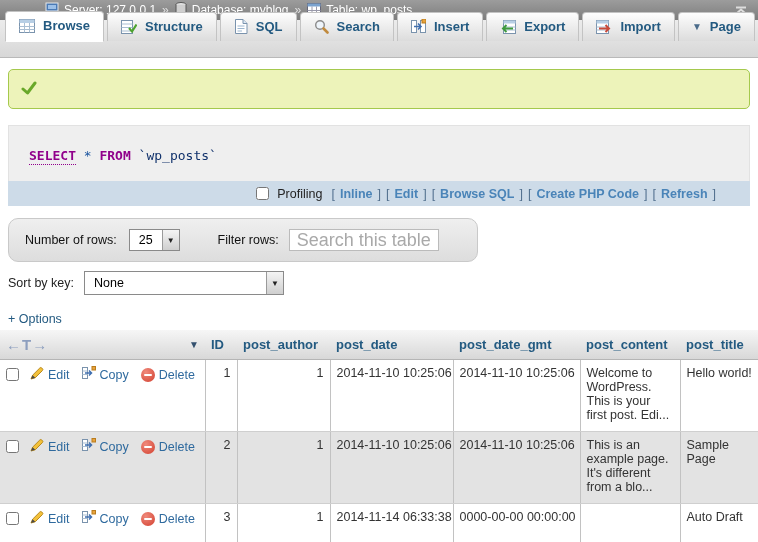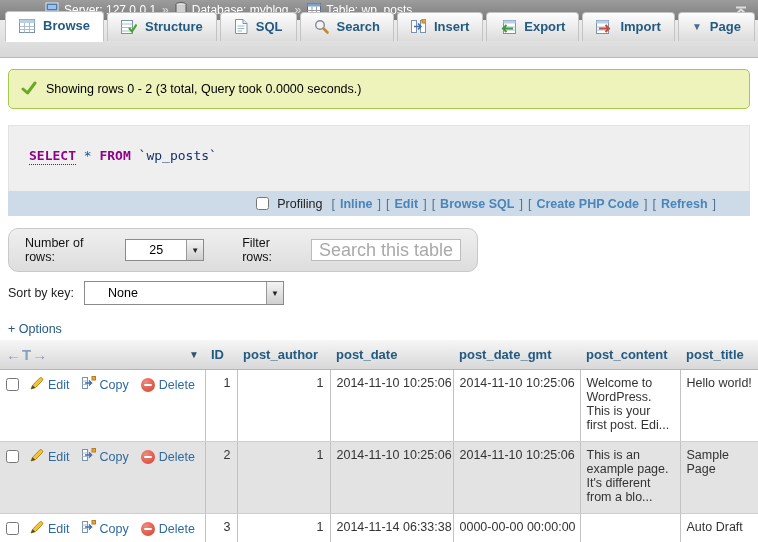--- a/index.html
+++ b/index.html
@@ -24,39 +24,39 @@
   .tab.active { background:#fff; border-bottom:1px solid #fff; margin-bottom:-1px; padding-bottom:8px; }
   .tab svg { flex:0 0 auto; }
 
   
   .message { margin:11px 8px 0; height:40px; border:1px solid #a5c94d; background:#edf3ba;
     border-radius:5px; display:flex; align-items:center; gap:9px; padding:0 12px; color:#000; }
 
   
   .sqlbox { margin:16px 8px 0; }
   .sql-area { background:#efefef; border:1px solid #e2e2e2; border-bottom:none;
-    height:66px; padding:22px 0 0 20px; }
+    height:56px; padding:22px 0 0 20px; }
   .sql-code { font-family:"DejaVu Sans Mono", monospace; font-size:13px; color:#10316b; }
   .sql-kw { color:#90008b; font-weight:bold; }
   .sql-kw.u { border-bottom:1px dotted #90008b; padding-bottom:1px; }
   .sql-op { color:#1c56a0; }
   .sqltools { background:#cddbe8; height:25px; display:flex; align-items:center;
     justify-content:flex-end; gap:5px; padding-right:34px; font-size:12.5px; }
   .sqltools input { width:13px; height:13px; margin-right:3px; }
   .lg { display:flex; gap:5px; align-items:center; }
   .br { color:#53718f; }
   .tool-link { color:#4a84b8; cursor:pointer; text-decoration:none;font-weight:bold; }
 
   
   .controls-box { margin:12px 8px 0; width:470px; height:44px;
     background:linear-gradient(#efefef,#dddddd); border:1px solid #c9c9c9; border-radius:10px;
     display:flex; align-items:center; padding:0 16px; color:#111; }
   .fselect { display:flex; align-items:stretch; border:1px solid #8a8a8a; background:#fff;
     height:22px; cursor:pointer; }
-  .fselect .val { display:flex; align-items:center; padding:0 23px; color:#000; }
+  .fselect .val { display:flex; align-items:center; padding:0 9px; color:#000; }
   .fselect .btn { width:17px; background:linear-gradient(#f4f4f4,#cfcfcf);
     border-left:1px solid #9a9a9a; display:flex; align-items:center; justify-content:center;
     font-size:8px; color:#222; }
   .controls-box .fselect { margin-left:12px; }
   .filter-label { margin-left:38px; }
   .filter-input { margin-left:10px; width:150px; height:22px; border:1px solid #bbb;
     padding:0 7px; font-size:18px; font-family:"Liberation Sans", sans-serif; color:#c2410c; }
   .filter-input::placeholder { color:#a9a9a9; }
 
   .sort-row { margin:9px 8px 0; display:flex; align-items:center; height:24px; }
@@ -219,21 +219,20 @@
   </div>
 </div>
 
 
 <div class="message">
   <span>
     <svg width="16" height="14" viewBox="0 0 16 14">
         <path d="M2 8 l4.5 4 l7.5 -10" fill="none" stroke="#69a829" stroke-width="3" stroke-linecap="round" stroke-linejoin="round"></path>
       </svg>
   </span>
-  <span>Showing rows 0 - 2 (3 total, Query took 0.0000 seconds.)</span>
 </div>
 
 
 <div class="sqlbox">
   <div class="sql-area">
     <span class="sql-code">
       <span class="sql-kw u">SELECT</span>
       <span class="sql-op">*</span>
       <span class="sql-kw">FROM</span>
       <span>`wp_posts`</span>

